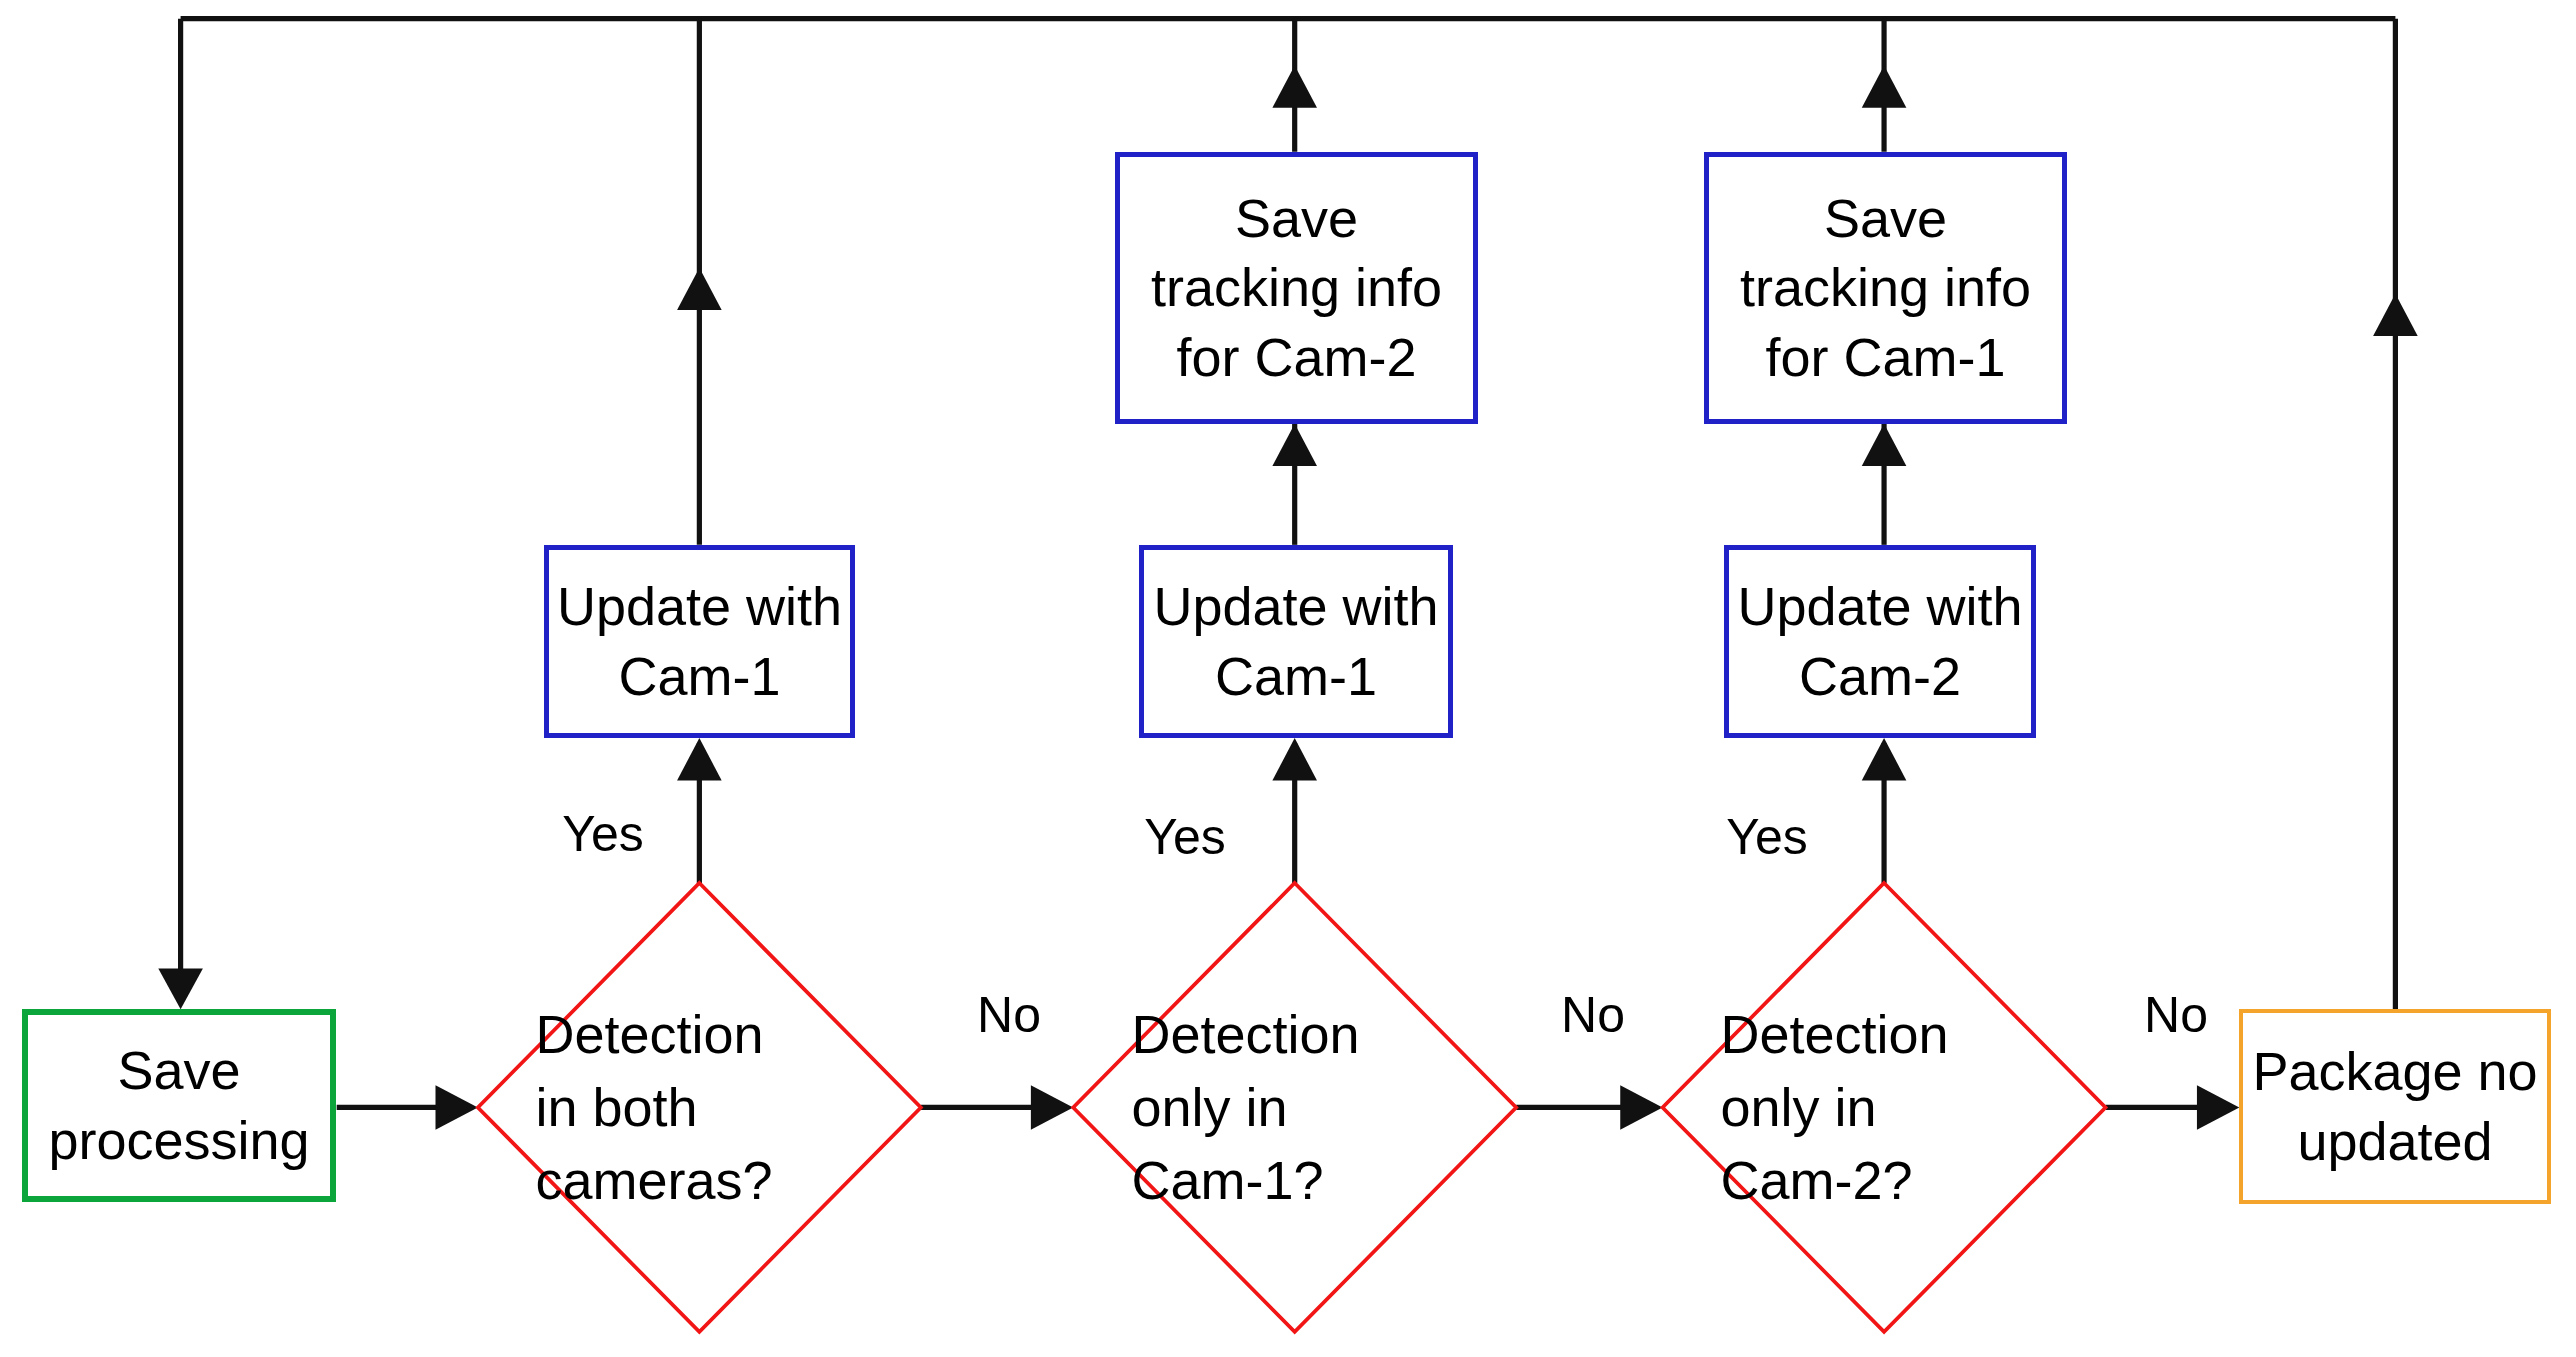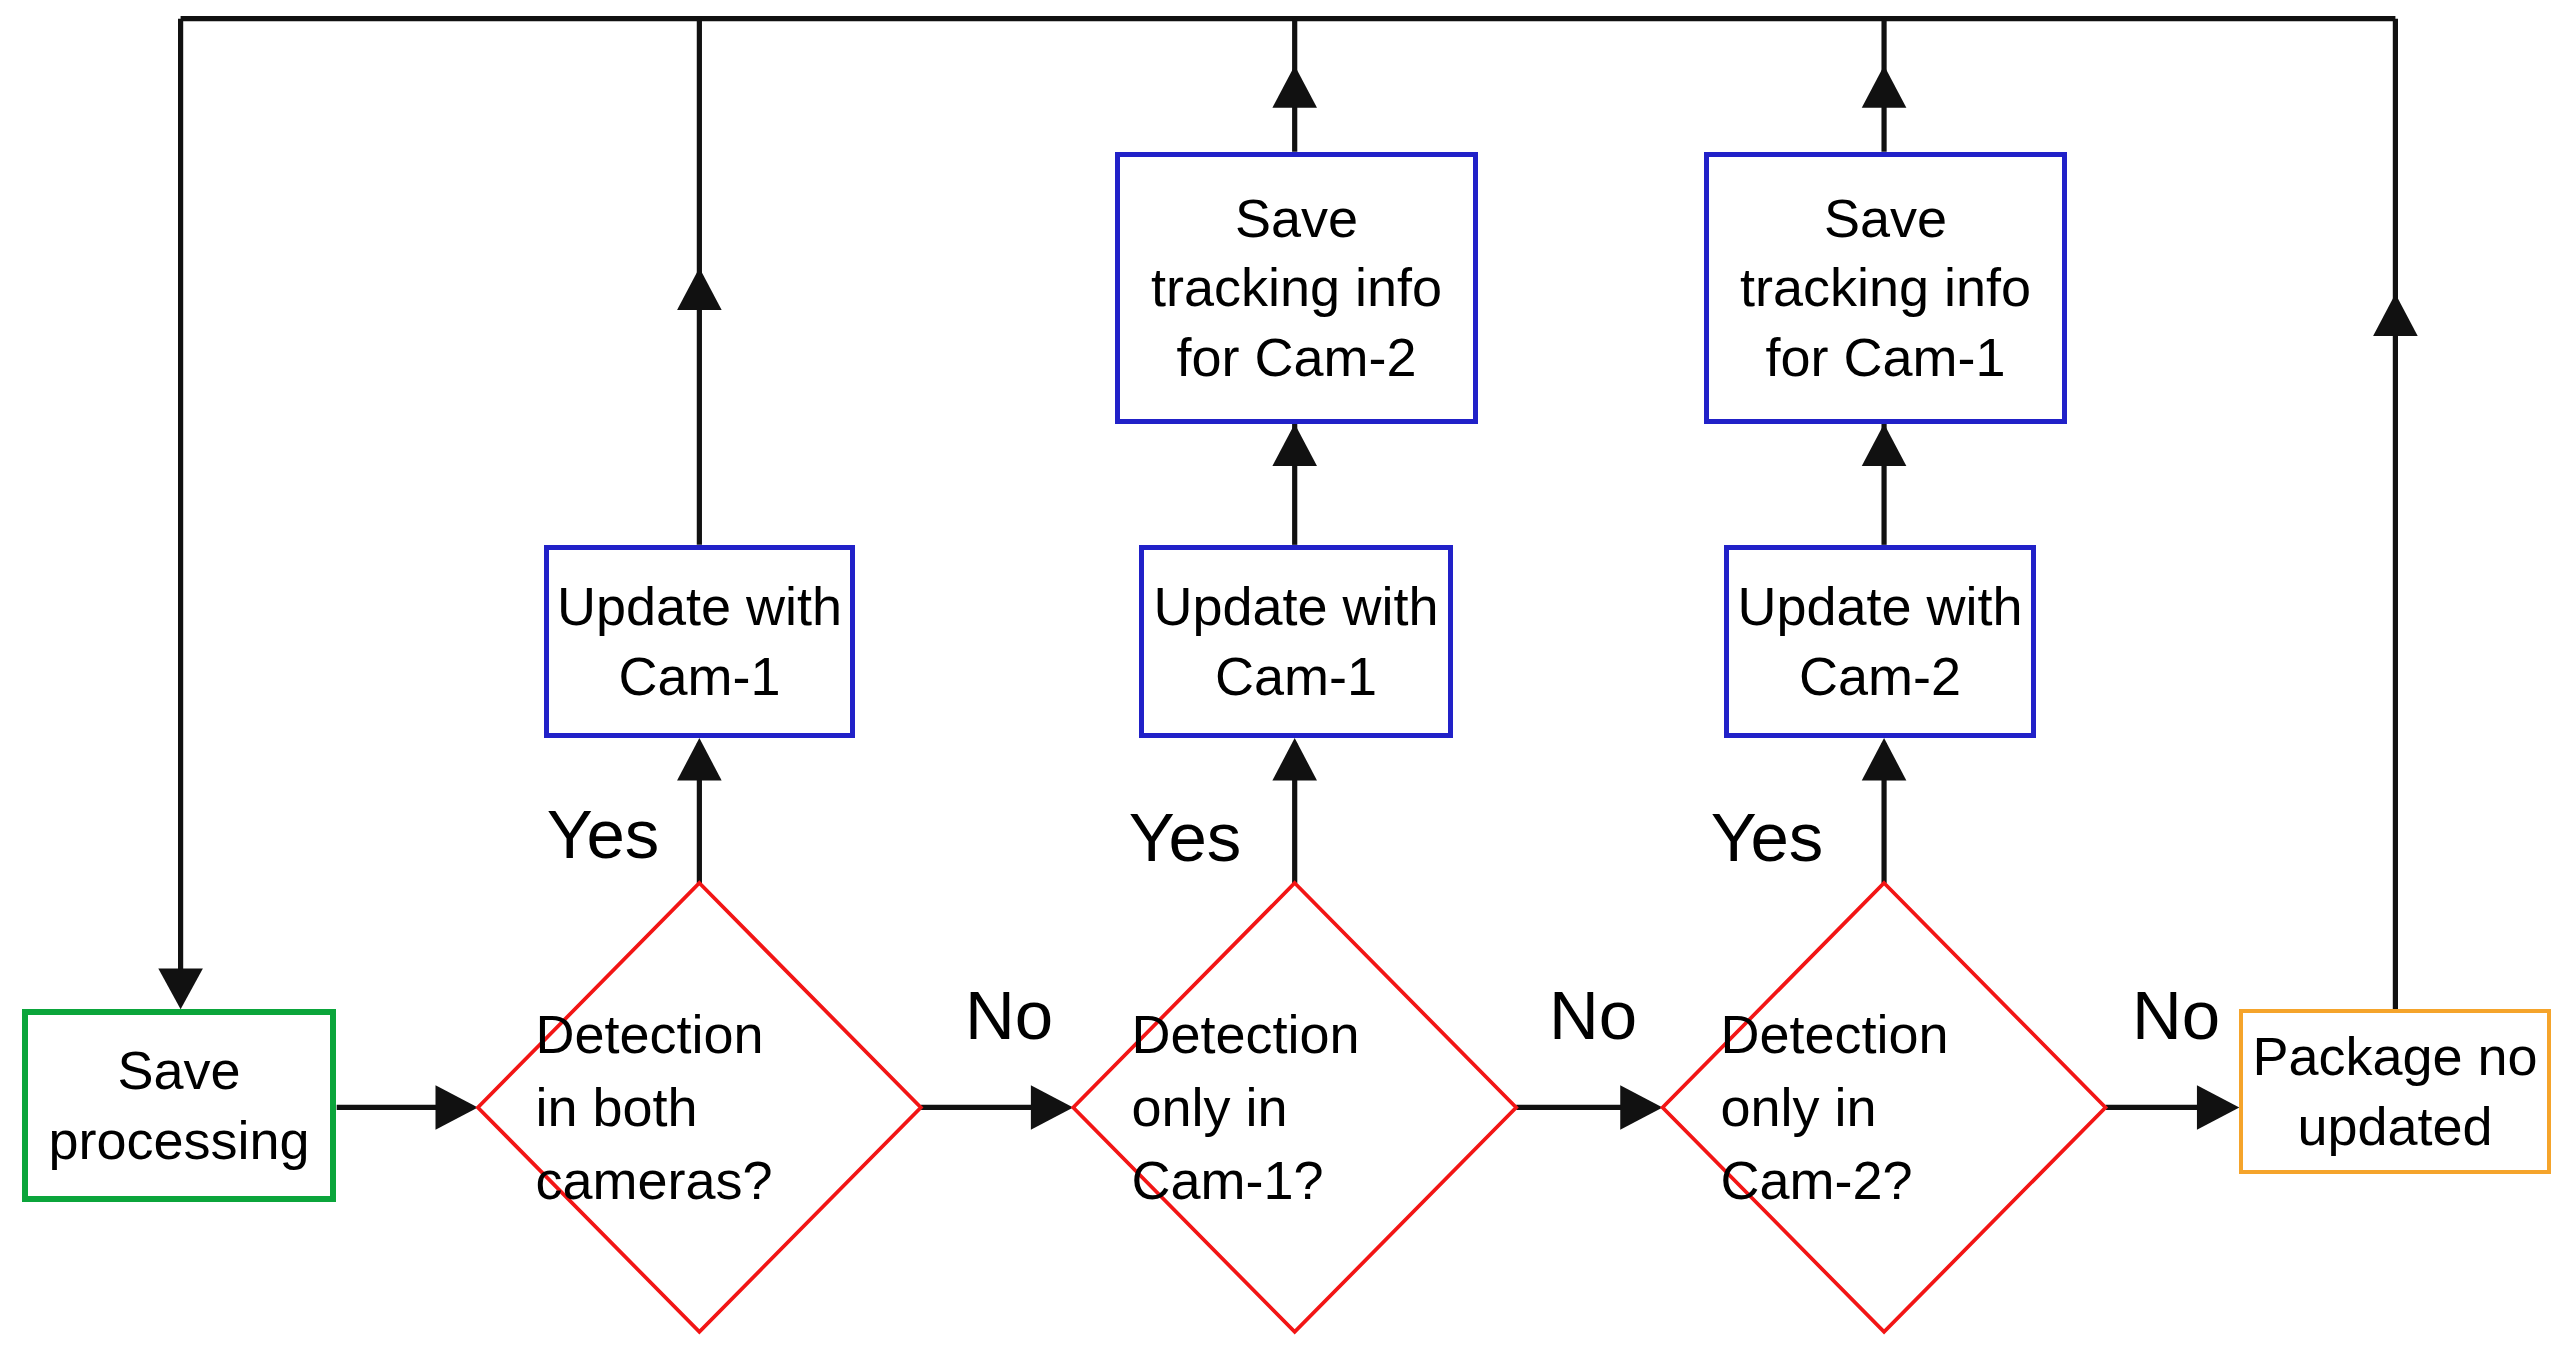--- a/index.html
+++ b/index.html
@@ -35,21 +35,21 @@
     position: absolute;
     transform: translate(-50%, -50%);
     text-align: left;
     white-space: pre-line;
     font-size: 54px;
     line-height: 1.35;
   }
   .edge-label {
     position: absolute;
     transform: translate(-50%, -50%);
-    font-size: 69px;
+    font-size: 50px;
     line-height: 1;
   }
 </style>
 </head>
 <body>
 
 <div class="canvas">
 
   <svg class="wires" viewBox="0 0 3466 1827">
 
@@ -115,21 +115,21 @@
   <div class="node b-blue" style="left:1139px; top:545px; width:314px; height:193px;">Update with
 Cam-1</div>
 
   <div class="node b-blue" style="left:1704px; top:152px; width:363px; height:272px;">Save
 tracking info
 for Cam-1</div>
 
   <div class="node b-blue" style="left:1724px; top:545px; width:312px; height:193px;">Update with
 Cam-2</div>
 
-  <div class="node b-orange" style="left:2239px; top:1009px; width:312px; height:165px;">Package no
+  <div class="node b-orange" style="left:2239px; top:1009px; width:312px; height:195px;">Package no
 updated</div>
 
   <div class="diamond-label" style="left:699px; top:1107px; width:327px;">Detection
 in both
 cameras?</div>
 
   <div class="diamond-label" style="left:1295px; top:1107px; width:327px;">Detection
 only in
 Cam-1?</div>
 

